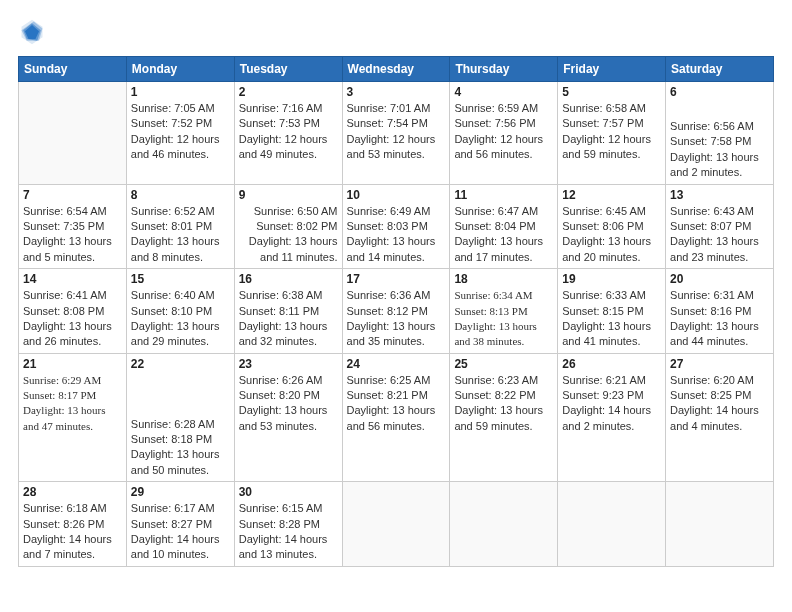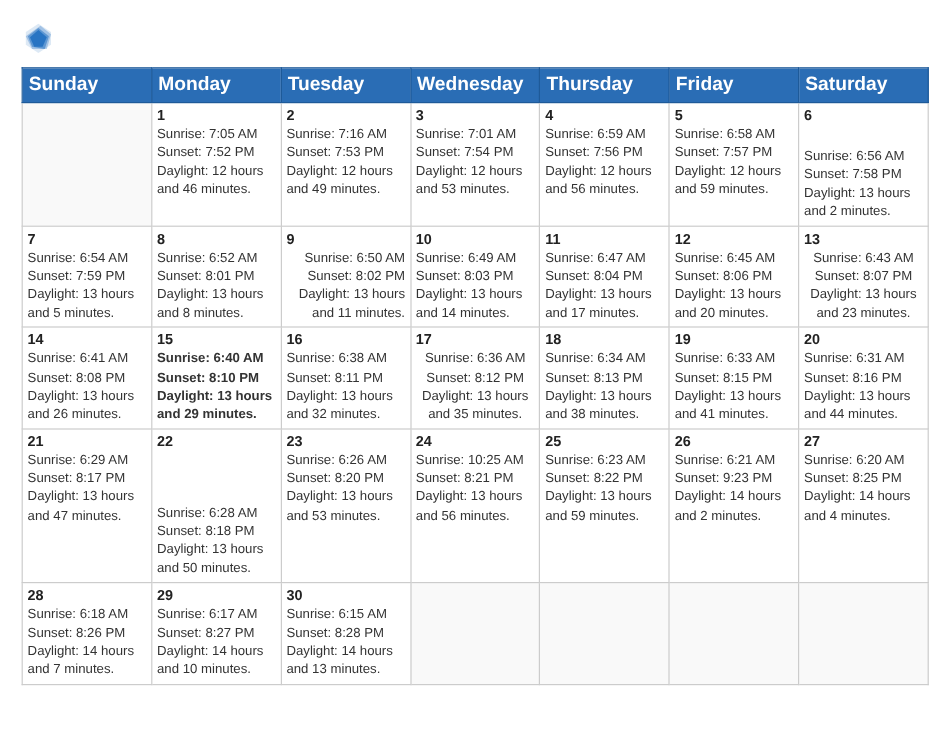--- a/index.html
+++ b/index.html
@@ -62,21 +62,21 @@
     .calendar {
       width: 100%;
       border-collapse: collapse;
       font-size: 10.5px;
     }
     .calendar th {
       background: #2a6db5;
       color: white;
       padding: 5px 5px;
       text-align: left;
-      font-size: 16px;
+      font-size: 12px;
       font-weight: bold;
       border: 1px solid #1e5a99;
     }
     .calendar td {
       border: 1px solid #ccc;
       padding: 3px 4px;
       vertical-align: top;
       width: calc(100% / 7);
       height: 78px;
       background: white;
@@ -178,21 +178,21 @@
             <div class="day-info" style="white-space: pre-line; margin-top: 20px;">Sunrise: 6:56 AM
 Sunset: 7:58 PM
 Daylight: 13 hours
 and 2 minutes.</div>
           </td>
         </tr>
         <tr>
           <td>
             <span class="day-number">7</span>
             <div class="day-info" style="white-space: pre-line;">Sunrise: 6:54 AM
-Sunset: 7:59 PM
+Sunset: 7:35 PM
 Daylight: 13 hours
 and 5 minutes.</div>
           </td>
           <td>
             <span class="day-number">8</span>
             <div class="day-info" style="white-space: pre-line;">Sunrise: 6:52 AM
 Sunset: 8:01 PM
 Daylight: 13 hours
 and 8 minutes.</div>
           </td>
@@ -219,58 +219,58 @@
           </td>
           <td>
             <span class="day-number">12</span>
             <div class="day-info" style="white-space: pre-line;">Sunrise: 6:45 AM
 Sunset: 8:06 PM
 Daylight: 13 hours
 and 20 minutes.</div>
           </td>
           <td>
             <span class="day-number">13</span>
-            <div class="day-info" style="white-space: pre-line; text-align: center;">Sunrise: 6:43 AM
+            <div class="day-info" style="white-space: pre-line;">Sunrise: 6:43 AM
 Sunset: 8:07 PM
 Daylight: 13 hours
 and 23 minutes.</div>
           </td>
         </tr>
         <tr>
           <td>
             <span class="day-number">14</span>
             <div class="day-info" style="white-space: pre-line;">Sunrise: 6:41 AM
 Sunset: 8:08 PM
 Daylight: 13 hours
 and 26 minutes.</div>
           </td>
           <td>
             <span class="day-number">15</span>
-            <div class="day-info" style="white-space: pre-line; font-weight: bold;">Sunrise: 6:40 AM
+            <div class="day-info" style="white-space: pre-line;">Sunrise: 6:40 AM
 Sunset: 8:10 PM
 Daylight: 13 hours
 and 29 minutes.</div>
           </td>
           <td>
             <span class="day-number">16</span>
             <div class="day-info" style="white-space: pre-line;">Sunrise: 6:38 AM
 Sunset: 8:11 PM
 Daylight: 13 hours
 and 32 minutes.</div>
           </td>
           <td>
             <span class="day-number">17</span>
-            <div class="day-info" style="white-space: pre-line; text-align: center;">Sunrise: 6:36 AM
+            <div class="day-info" style="white-space: pre-line;">Sunrise: 6:36 AM
 Sunset: 8:12 PM
 Daylight: 13 hours
 and 35 minutes.</div>
           </td>
           <td>
             <span class="day-number">18</span>
-            <div class="day-info" style="white-space: pre-line;">Sunrise: 6:34 AM
+            <div class="day-info" style="white-space: pre-line; font-family: Liberation Serif, serif;">Sunrise: 6:34 AM
 Sunset: 8:13 PM
 Daylight: 13 hours
 and 38 minutes.</div>
           </td>
           <td>
             <span class="day-number">19</span>
             <div class="day-info" style="white-space: pre-line;">Sunrise: 6:33 AM
 Sunset: 8:15 PM
 Daylight: 13 hours
 and 41 minutes.</div>
@@ -279,42 +279,42 @@
             <span class="day-number">20</span>
             <div class="day-info" style="white-space: pre-line;">Sunrise: 6:31 AM
 Sunset: 8:16 PM
 Daylight: 13 hours
 and 44 minutes.</div>
           </td>
         </tr>
         <tr>
           <td>
             <span class="day-number">21</span>
-            <div class="day-info" style="white-space: pre-line;">Sunrise: 6:29 AM
+            <div class="day-info" style="white-space: pre-line; font-family: Liberation Serif, serif;">Sunrise: 6:29 AM
 Sunset: 8:17 PM
 Daylight: 13 hours
 and 47 minutes.</div>
           </td>
           <td>
             <span class="day-number">22</span>
             <div class="day-info" style="white-space: pre-line; margin-top: 46px;">Sunrise: 6:28 AM
 Sunset: 8:18 PM
 Daylight: 13 hours
 and 50 minutes.</div>
           </td>
           <td>
             <span class="day-number">23</span>
             <div class="day-info" style="white-space: pre-line;">Sunrise: 6:26 AM
 Sunset: 8:20 PM
 Daylight: 13 hours
 and 53 minutes.</div>
           </td>
           <td>
             <span class="day-number">24</span>
-            <div class="day-info" style="white-space: pre-line;">Sunrise: 10:25 AM
+            <div class="day-info" style="white-space: pre-line;">Sunrise: 6:25 AM
 Sunset: 8:21 PM
 Daylight: 13 hours
 and 56 minutes.</div>
           </td>
           <td>
             <span class="day-number">25</span>
             <div class="day-info" style="white-space: pre-line;">Sunrise: 6:23 AM
 Sunset: 8:22 PM
 Daylight: 13 hours
 and 59 minutes.</div>

